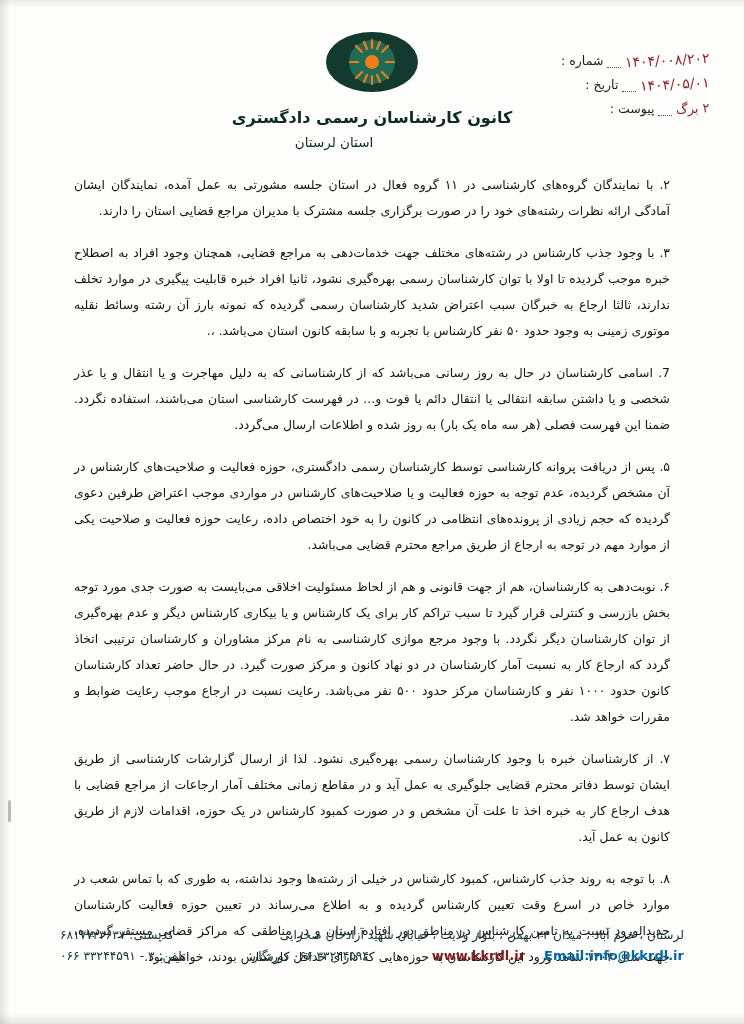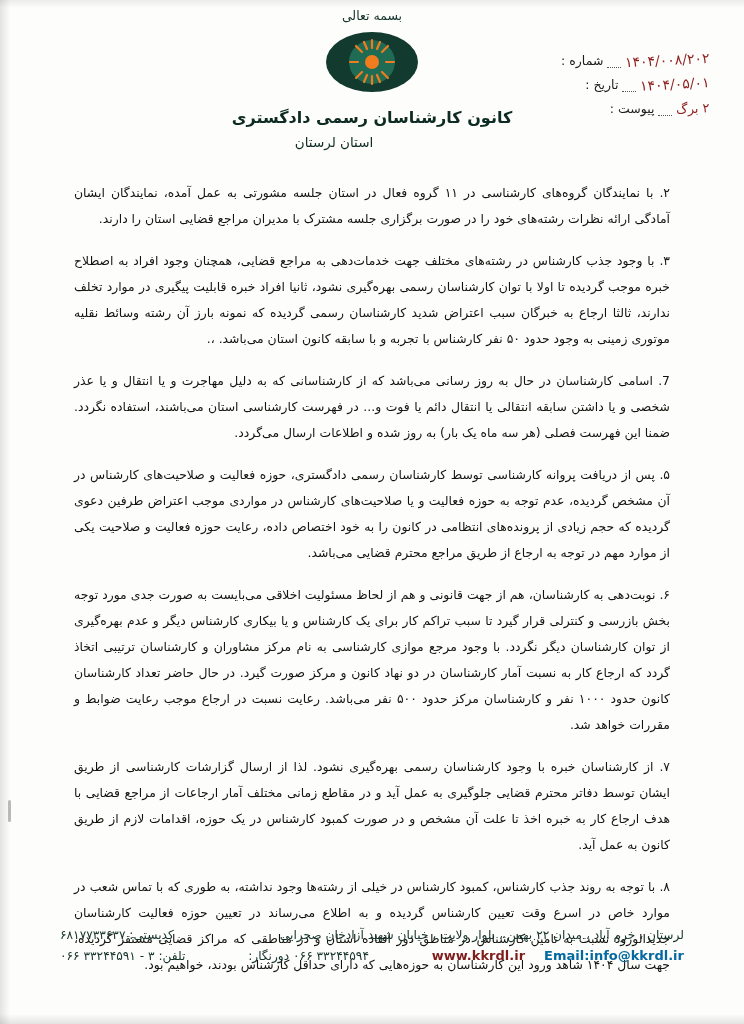--- a/index.html
+++ b/index.html
@@ -139,21 +139,21 @@
     top: 172px;
     right: 74px;
     width: 596px;
     direction: rtl;
     text-align: justify;
     text-justify: inter-word;
   }
   .para {
     font-size: 12.4px;
     line-height: 26px;
-    margin: 8px 0 16px 0;
+    margin: 0 0 16px 0;
     color: #14140f;
   }
 
   
   .footer-rule {
     position: absolute;
     left: 70px;
     right: 70px;
     top: 920px;
     border-top: 1px solid #2b5e4e;
@@ -190,21 +190,20 @@
 </head>
 <body>
 
 <div class="page">
 
   <div class="scan-edge-left"></div>
   <div class="scan-edge-top"></div>
   <div class="scan-edge-bottom"></div>
   <div class="scan-mark"></div>
 
-  <div class="besmeh">بسمه تعالی</div>
 
   <div class="logo-wrap">
     <div class="logo">
       <svg width="96" height="72" viewBox="0 0 96 72" xmlns="http://www.w3.org/2000/svg">
         <ellipse cx="48" cy="36" rx="46" ry="30" fill="#123a2e"></ellipse>
         <ellipse cx="48" cy="36" rx="23" ry="22" fill="#1f6b53"></ellipse>
         <circle cx="48" cy="36" r="7" fill="#f07c1e"></circle>
         <g stroke="#f07c1e" stroke-width="2.2" stroke-linecap="round">
           <line x1="48" y1="22" x2="48" y2="14"></line>
           <line x1="48" y1="50" x2="48" y2="58"></line>

